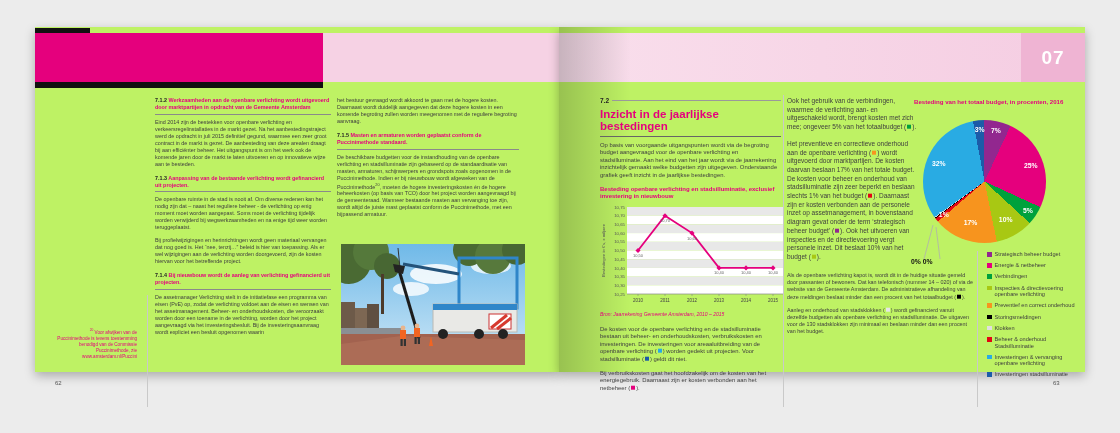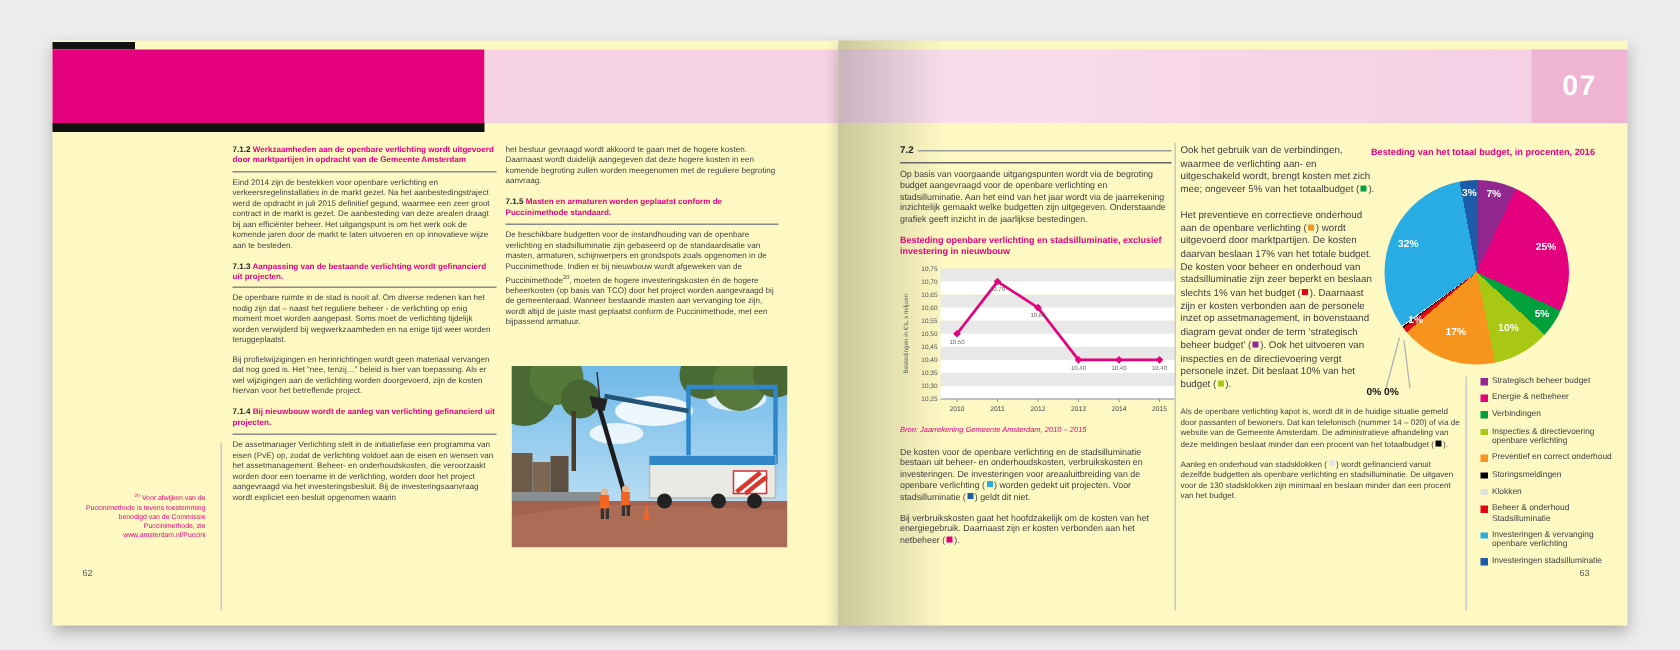--- a/index.html
+++ b/index.html
@@ -1,18 +1,18 @@
 <!DOCTYPE html>
 <html><head>
 <meta charset="utf-8">
 <style>
   html,body{margin:0;padding:0;}
   body{width:1120px;height:433px;overflow:hidden;background:#ececec;font-family:"Liberation Sans",sans-serif;}
   #stage{position:relative;width:1120px;height:433px;}
-  .page{position:absolute;top:27px;width:524px;height:390px;background:#fef9c3;}
+  .page{position:absolute;top:27px;width:524px;height:345px;background:#bef264;}
   #left-page{left:35px;box-shadow:0 4px 10px rgba(0,0,0,.28);}
   #right-page{left:559px;width:526px;box-shadow:0 4px 10px rgba(0,0,0,.28);}
   .gutter-shadow{position:absolute;left:0;top:0;bottom:0;width:72px;background:linear-gradient(90deg,rgba(0,0,0,.20),rgba(0,0,0,0));pointer-events:none;}
 
   
   .topstrip{position:absolute;left:0;top:1px;width:55px;height:5px;background:#111;}
   .magenta-block{position:absolute;left:0;top:6px;width:288px;height:49px;background:#e5007d;}
   .pink-block{position:absolute;left:288px;top:6px;width:236px;height:49px;background:#f6d2e4;}
   .black-bar{position:absolute;left:0;top:55px;width:288px;height:6px;background:#101010;}
   .pink-bar{position:absolute;left:0;top:6px;width:526px;height:49px;background:linear-gradient(90deg,#f9dfec,#f5cde2);}
@@ -157,20 +157,21 @@
     <div class="chapter-square">
         <span>07</span>
       </div>
     <div class="gutter-shadow"></div>
 
     <div class="col body-txt rp1" id="rp-col1">
       <div class="sec-no-row">
         <span class="n">7.2</span>
         <span class="ln"></span>
       </div>
+      <div id="rp-title">Inzicht in de jaarlijkse bestedingen</div>
       <div class="title-rule"></div>
       <p>Op basis van voorgaande uitgangspunten wordt via de begroting budget aangevraagd voor de openbare verlichting en stadsilluminatie. Aan het eind van het jaar wordt via de jaarrekening inzichtelijk gemaakt welke budgetten zijn uitgegeven. Onderstaande grafiek geeft inzicht in de jaarlijkse bestedingen.</p>
       <div class="chart-head">Besteding openbare verlichting en stadsilluminatie, exclusief investering in nieuwbouw</div>
       <div id="line-chart"><svg width="186" height="103" viewBox="0 0 186 103">
             <rect x="27" y="4" width="157" height="8.7" fill="#e8e8e8"></rect>
             <rect x="27" y="12.7" width="157" height="8.7" fill="#ffffff"></rect>
             <rect x="27" y="21.4" width="157" height="8.7" fill="#e8e8e8"></rect>
             <rect x="27" y="30.099999999999998" width="157" height="8.7" fill="#ffffff"></rect>
             <rect x="27" y="38.8" width="157" height="8.7" fill="#e8e8e8"></rect>
             <rect x="27" y="47.5" width="157" height="8.7" fill="#ffffff"></rect>

